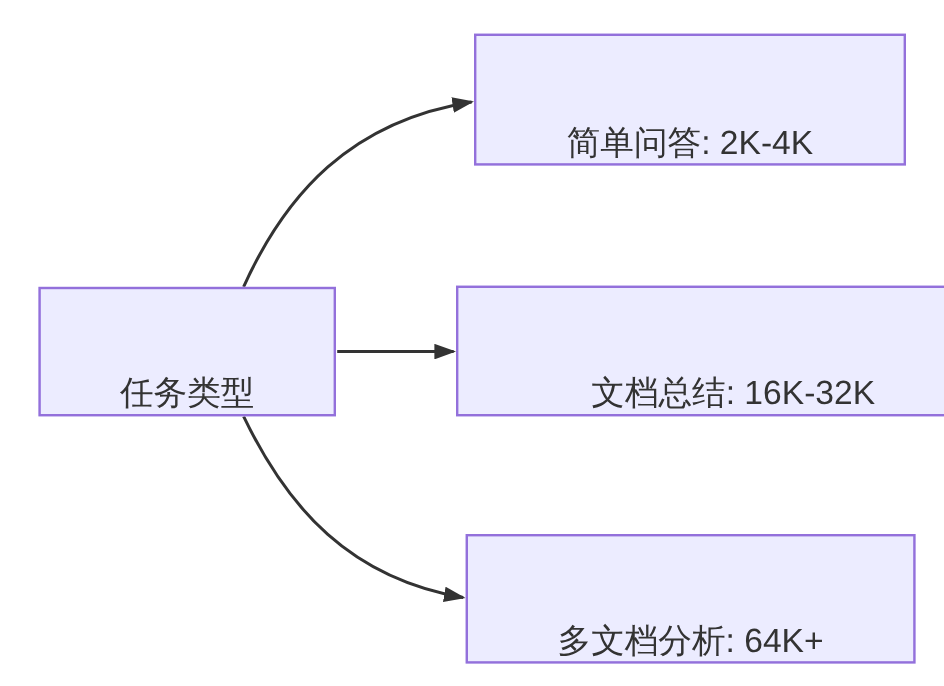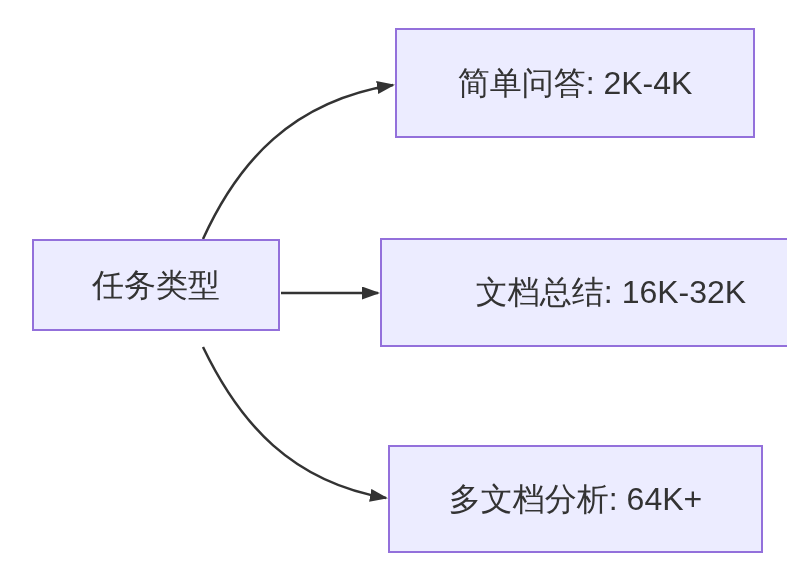--- a/index.html
+++ b/index.html
@@ -30,28 +30,28 @@
   .arrowhead-shape {
     fill: var(--edge, #333333);
     stroke: none;
   }
   .node {
     position: absolute;
     box-sizing: border-box;
     background: var(--node-fill, #ececff);
     border: 2.5px solid var(--node-border, #9370db);
     display: flex;
-    align-items: center;
+    align-items: flex-end;
     justify-content: center;
     color: var(--text, #333333);
-    font-size: 32px;
+    font-size: 28px;
     line-height: 1.2;
     white-space: nowrap;
   }
-  #node-root    { left: 32px;  top: 239px; width: 248px; height: 92px; }
+  #node-root    { left: 32px;  top: 239px; width: 248px; height: 108px; }
   #node-child-0 { left: 395px; top: 28px;  width: 360px; height: 110px; }
   #node-child-1 { left: 380px; top: 238px; width: 462px; height: 109px; }
   #node-child-2 { left: 388px; top: 445px; width: 375px; height: 108px; }
 </style>
 </head>
 <body>
 
 <div class="canvas">
 
   <svg class="edges-layer" viewBox="0 0 787 572" aria-hidden="true">

